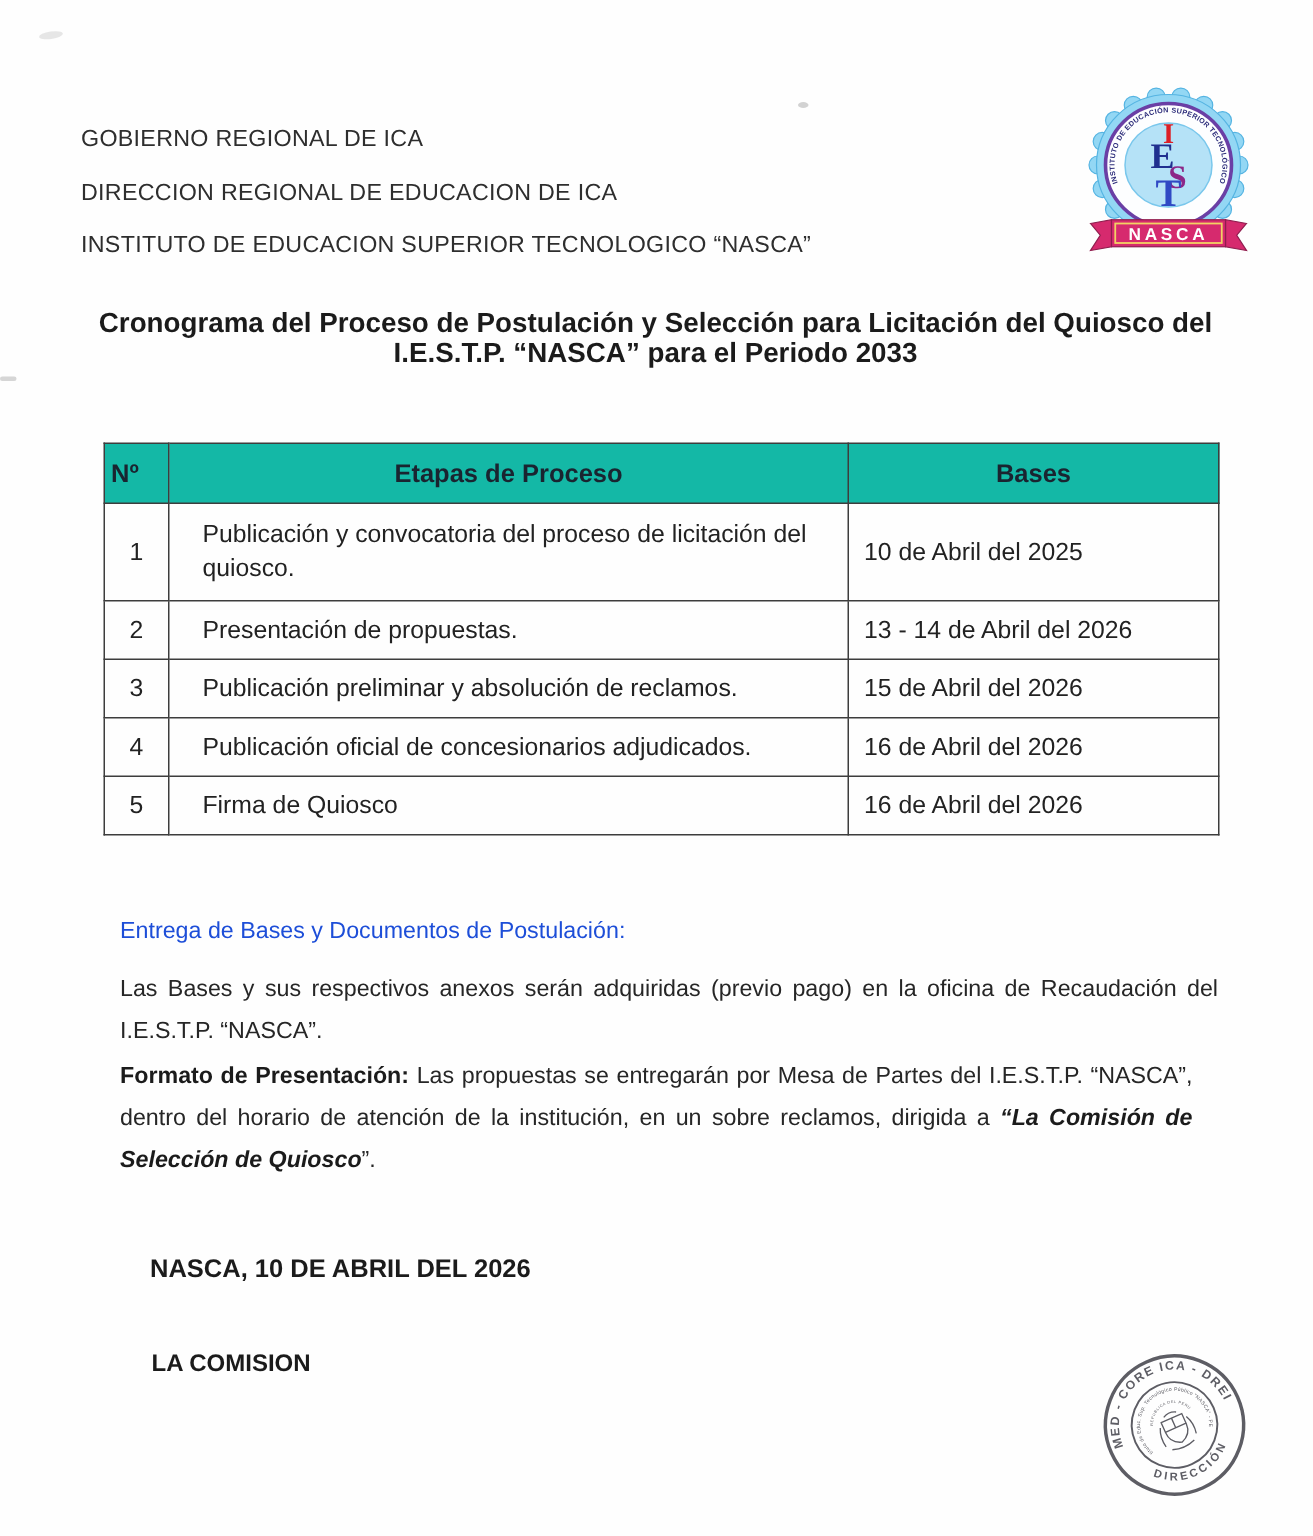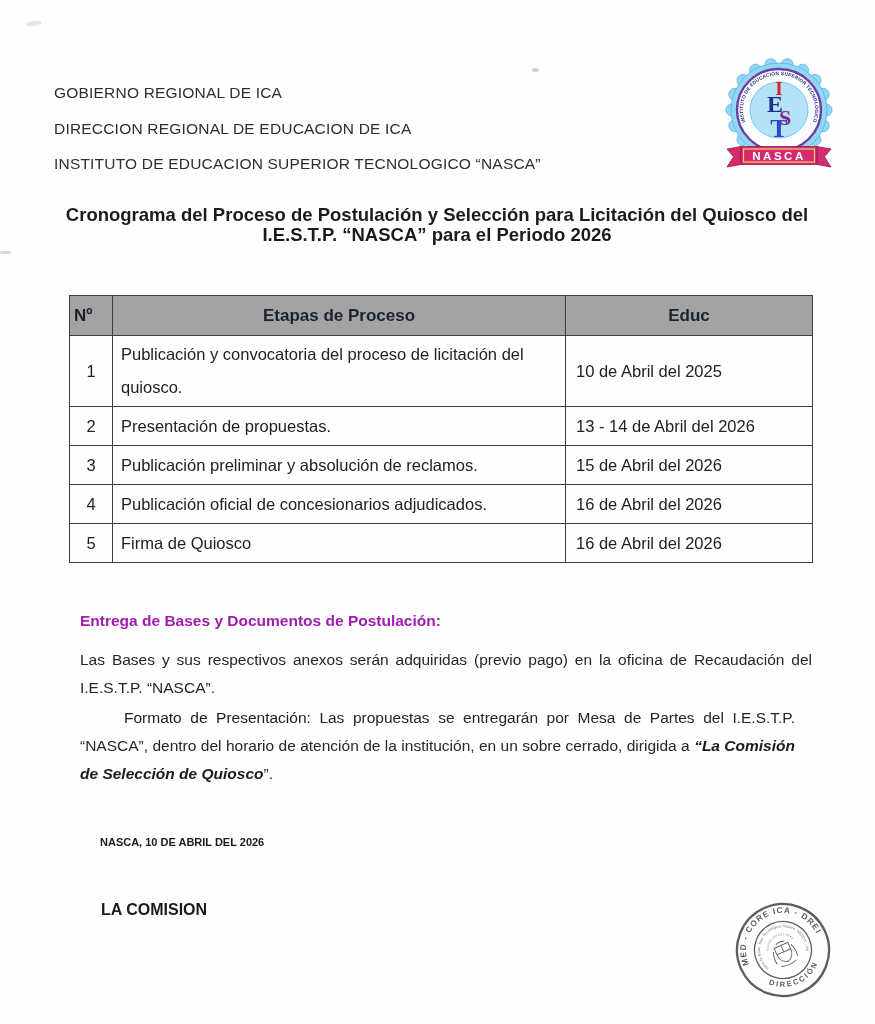--- a/index.html
+++ b/index.html
@@ -23,59 +23,59 @@
   .title-1{top:184px;margin-top:20px;} .title-2{top:224px;}
   
   table.cron{
     position:absolute;left:69px;top:295px;width:743px;
     border-collapse:collapse;table-layout:fixed;
   }
   table.cron th,table.cron td{
     border:1.6px solid #3d3d3d;
   }
   table.cron th{
-    background:#a3a3a3;height:37px;font-size:17px;font-weight:bold;color:#1a2430;
+    background:#14b8a6;height:37px;font-size:17px;font-weight:bold;color:#1a2430;
     text-align:center;
   }
   table.cron th.col-n{text-align:left;padding-left:4px;}
   table.cron td{font-size:16.5px;color:#222;vertical-align:middle;}
   td.c-n{text-align:center;}
-  td.c-etapa{padding:2px 8px;line-height:33px;}
+  td.c-etapa{padding:2px 22px;line-height:23px;}
   td.c-fecha{padding-left:10px;}
   tr.r-tall{height:65px;}
   tr.r-norm{height:39px;}
   
-  .h-entrega{left:80px;top:612px;font-size:15.5px;font-weight:bold;color:#a21caf;white-space:nowrap;}
+  .h-entrega{left:80px;top:612px;font-size:15.5px;font-weight:normal;color:#1d4ed8;white-space:nowrap;}
   .p-bases{left:80px;top:646px;width:732px;font-size:15.5px;line-height:28px;text-align:justify;}
   .p-formato{left:80px;top:704px;width:715px;font-size:15.5px;line-height:28px;text-align:justify;}
-  .b{font-weight:normal;color:#1b1b1b;margin-left:44px;}
+  .b{font-weight:bold;color:#1b1b1b;}
   .bi{font-weight:bold;font-style:italic;color:#1b1b1b;}
   
-  .f-date{left:100px;top:836px;font-size:11px;font-weight:bold;color:#1b1b1b;white-space:nowrap;}
+  .f-date{left:100px;top:836px;font-size:17px;font-weight:bold;color:#1b1b1b;white-space:nowrap;}
   .f-comision{left:101px;top:901px;font-size:16px;font-weight:bold;color:#1b1b1b;white-space:nowrap;}
   
   .logo-svg{left:714px;top:50px;}
   .stamp-svg{left:723px;top:890px;filter:blur(.3px);opacity:.9;}
   
   .art{position:absolute;border-radius:50%;}
   .art-1{left:26px;top:21px;width:16px;height:5px;background:#c9c9c9;opacity:.45;transform:rotate(-8deg);}
   .art-2{left:0px;top:251px;width:11px;height:3px;background:#b5b5b5;opacity:.55;border-radius:2px;}
   .art-3{left:532px;top:68px;width:7px;height:4px;background:#909090;opacity:.4;}
 </style>
 </head>
 <body>
 
 <div>
 
   <div class="abs org-line org-1">GOBIERNO REGIONAL DE ICA</div>
   <div class="abs org-line org-2">DIRECCION REGIONAL DE EDUCACION DE ICA</div>
   <div class="abs org-line org-3">INSTITUTO DE EDUCACION SUPERIOR TECNOLOGICO “NASCA”</div>
 
   <div class="abs title-line title-1">Cronograma del Proceso de Postulación y Selección para Licitación del Quiosco del</div>
-  <div class="abs title-line title-2">I.E.S.T.P. “NASCA” para el Periodo 2026</div>
+  <div class="abs title-line title-2">I.E.S.T.P. “NASCA” para el Periodo 2033</div>
 
   <svg class="abs logo-svg" width="130" height="126" viewBox="0 0 130 126">
     <g>
       <circle cx="112" cy="60" r="6" fill="#93d7f4" stroke="#55b4e2" stroke-width="0.8"></circle>
       <circle cx="109.2" cy="75.7" r="6" fill="#93d7f4" stroke="#55b4e2" stroke-width="0.8"></circle>
       <circle cx="101" cy="89.6" r="6" fill="#93d7f4" stroke="#55b4e2" stroke-width="0.8"></circle>
       <circle cx="88.5" cy="99.8" r="6" fill="#93d7f4" stroke="#55b4e2" stroke-width="0.8"></circle>
       <circle cx="73.2" cy="105.3" r="6" fill="#93d7f4" stroke="#55b4e2" stroke-width="0.8"></circle>
       <circle cx="56.8" cy="105.3" r="6" fill="#93d7f4" stroke="#55b4e2" stroke-width="0.8"></circle>
       <circle cx="41.5" cy="99.8" r="6" fill="#93d7f4" stroke="#55b4e2" stroke-width="0.8"></circle>
@@ -116,21 +116,21 @@
   <table class="cron">
     <colgroup>
         <col style="width:43px">
         <col style="width:453px">
         <col style="width:247px">
       </colgroup>
     <tbody>
         <tr>
       <th class="col-n">Nº</th>
       <th>Etapas de Proceso</th>
-      <th>Educ</th>
+      <th>Bases</th>
     </tr>
     <tr class="r-tall">
       <td class="c-n">1</td>
       <td class="c-etapa">Publicación y convocatoria del proceso de licitación del quiosco.</td>
       <td class="c-fecha">10 de Abril del 2025</td>
     </tr>
     <tr class="r-norm">
       <td class="c-n">2</td>
       <td class="c-etapa">Presentación de propuestas.</td>
       <td class="c-fecha">13 - 14 de Abril del 2026</td>
@@ -151,21 +151,21 @@
       <td class="c-fecha">16 de Abril del 2026</td>
     </tr>
   </tbody>
     </table>
 
   <div class="abs h-entrega">Entrega de Bases y Documentos de Postulación:</div>
 
   <div class="abs p-bases">Las Bases y sus respectivos anexos serán adquiridas (previo pago) en la oficina de Recaudación del I.E.S.T.P. “NASCA”.</div>
 
   <div class="abs p-formato">
-    <span class="b">Formato de Presentación:</span><span> Las propuestas se entregarán por Mesa de Partes del I.E.S.T.P. “NASCA”, dentro del horario de atención de la institución, en un sobre cerrado, dirigida a </span><span class="bi">“La Comisión de Selección de Quiosco</span><span>”.</span>
+    <span class="b">Formato de Presentación:</span><span> Las propuestas se entregarán por Mesa de Partes del I.E.S.T.P. “NASCA”, dentro del horario de atención de la institución, en un sobre reclamos, dirigida a </span><span class="bi">“La Comisión de Selección de Quiosco</span><span>”.</span>
   </div>
 
   <div class="abs f-date">NASCA, 10 DE ABRIL DEL 2026</div>
   <div class="abs f-comision">LA COMISION</div>
 
   <svg class="abs stamp-svg" width="120" height="120" viewBox="-60 -60 120 120">
     <g transform="rotate(-24)" stroke="#4c4c54" fill="none">
       <circle r="46" stroke-width="2.3"></circle>
       <circle r="28.5" stroke-width="1.3"></circle>
       <path id="st-top" d="M -37,0 A 37,37 0 1 1 37,0" stroke="none"></path>

